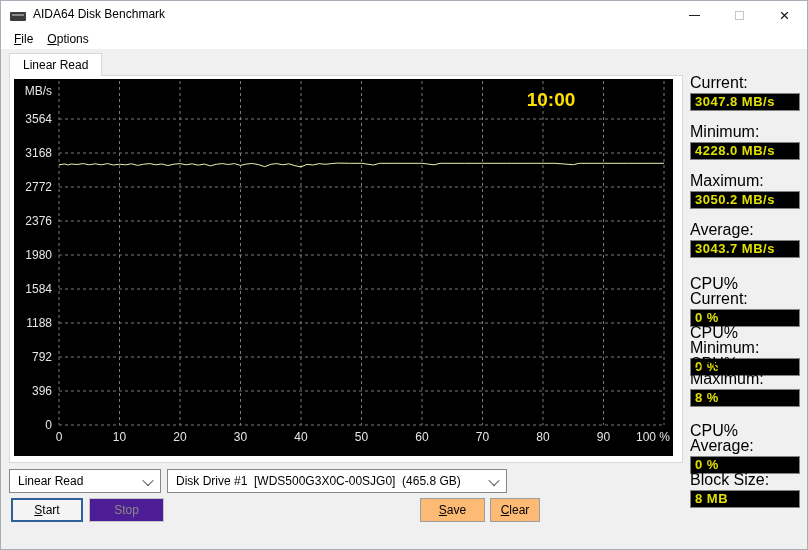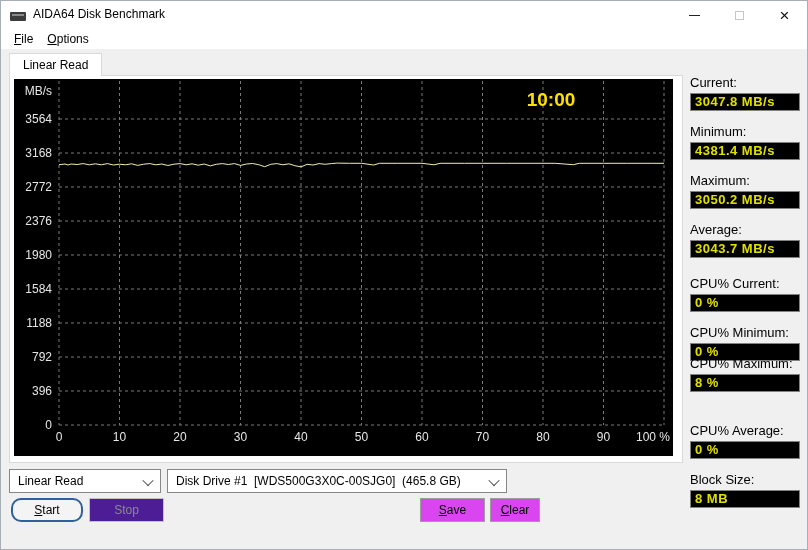--- a/index.html
+++ b/index.html
@@ -33,33 +33,33 @@
          border:1px solid #d9d9d9; border-bottom:none; line-height:22px; z-index:2; }
   .tabpage { position:absolute; left:8px; top:74px; width:674px; height:388px; background:#ffffff;
              border:1px solid #d9d9d9; }
 
   
   .chart { position:absolute; left:4px; top:3px; width:659px; height:377px; background:#000; }
   .chart svg { display:block; }
 
   
   .stat-group { position:absolute; left:689px; width:110px; }
-  .stat-label { font-size:13px; color:#000; line-height:15px; margin-bottom:3px; }
+  .stat-label { font-size:16px; color:#000; line-height:15px; margin-bottom:3px; }
   .stat-value { width:110px; height:18px; background:#000; border:1px solid #828282;
                 color:#e0e000; font-weight:700; font-size:13px; line-height:16px; padding-left:4px;
                 letter-spacing:0.5px; }
 
   
   .combo { position:absolute; top:468px; height:24px; background:#fff; border:1px solid #878787;
            display:flex; align-items:center; padding:0 22px 0 8px; }
   .combo-value { white-space:pre; overflow:hidden; }
   .chevron { position:absolute; right:8px; top:8px; width:8px; height:8px;
              border-right:1.5px solid #505050; border-bottom:1.5px solid #505050;
              transform:rotate(45deg) translate(-1px,-1px); }
-  .btn { position:absolute; top:497px; height:24px; background:#d946ef; border:1px solid #9d9d9d;
+  .btn { position:absolute; top:497px; height:24px; background:#fdba74; border:1px solid #9d9d9d;
          font-size:12px; text-align:center; line-height:22px; font-family:inherit; }
   .btn-start { background:#f4f4f4; border:2px solid #30609c; line-height:20px; }
   .btn-stop  { background:#4c1d95; border:1px solid #c3c3c3; color:#8b8b8b; }
 </style>
 </head>
 <body>
 
 <div class="window">
 
   <div class="titlebar">
@@ -135,21 +135,21 @@
         </svg>
     </div>
   </div>
 
   <div class="stat-group" style="top:74px">
     <div class="stat-label">Current:</div>
     <div class="stat-value">3047.8 MB/s</div>
   </div>
   <div class="stat-group" style="top:123px">
     <div class="stat-label">Minimum:</div>
-    <div class="stat-value">4381.4 MB/s</div>
+    <div class="stat-value">4228.0 MB/s</div>
   </div>
   <div class="stat-group" style="top:172px">
     <div class="stat-label">Maximum:</div>
     <div class="stat-value">3050.2 MB/s</div>
   </div>
   <div class="stat-group" style="top:221px">
     <div class="stat-label">Average:</div>
     <div class="stat-value">3043.7 MB/s</div>
   </div>
   <div class="stat-group" style="top:275px">
@@ -175,18 +175,18 @@
 
   <div class="combo" style="left:8px; width:152px;">
     <span class="combo-value">Linear Read</span>
     <span class="chevron"></span>
   </div>
   <div class="combo" style="left:166px; width:340px;">
     <span class="combo-value">Disk Drive #1  [WDS500G3X0C-00SJG0]  (465.8 GB)</span>
     <span class="chevron"></span>
   </div>
 
-  <button class="btn btn-start" style="left:10px; width:72px;border-radius:10px;"><span class="u">S</span>tart</button>
+  <button class="btn btn-start" style="left:10px; width:72px;"><span class="u">S</span>tart</button>
   <button class="btn btn-stop" style="left:88px; width:75px;">Stop</button>
   <button class="btn" style="left:419px; width:65px;"><span class="u">S</span>ave</button>
   <button class="btn" style="left:489px; width:50px;"><span class="u">C</span>lear</button>
 
 </div>
 
 </body></html>

